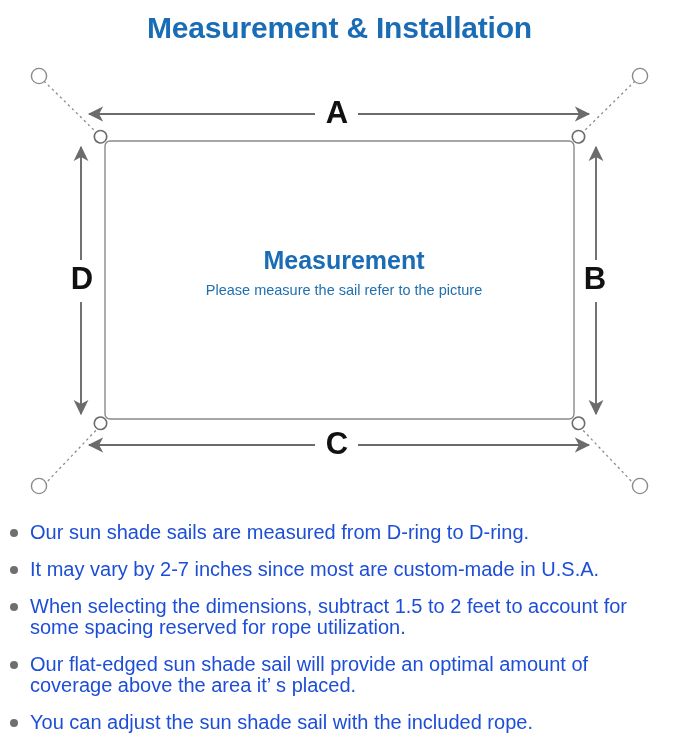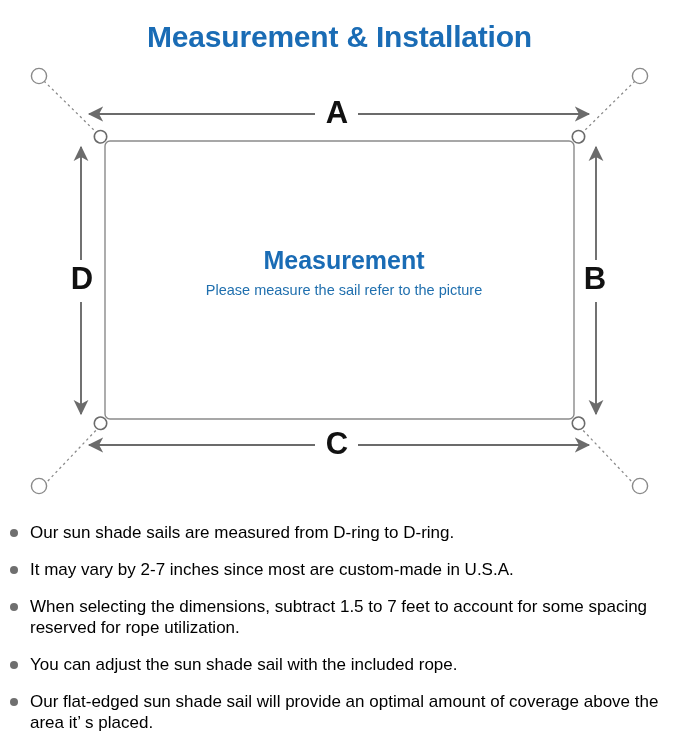--- a/index.html
+++ b/index.html
@@ -22,21 +22,21 @@
     left: 0;
     top: 0;
     width: 679px;
     text-align: center;
     font-family: "Liberation Sans", sans-serif;
     font-weight: bold;
     font-size: 30px;
     letter-spacing: -0.2px;
     color: #1a6cb5;
     line-height: 38px;
-    padding-top: 18px;
+    padding-top: 9px;
     white-space: nowrap;
   }
 
   
   .diagram {
     position: absolute;
     left: 0;
     top: 44px;
     width: 679px;
     height: 470px;
@@ -89,23 +89,23 @@
     width: 8px;
     height: 8px;
     border-radius: 50%;
     background: #6f6f6f;
     margin-top: 7px;
     margin-right: 12px;
   }
   .note-text {
     flex: 1 1 auto;
     font-family: "Liberation Sans", sans-serif;
-    font-size: 17px;
+    font-size: 20px;
     line-height: 21px;
-    color: #000000;
+    color: #1d4ed8;
   }
 </style>
 </head>
 <body>
 
 <div class="title">Measurement &amp; Installation</div>
 
 <div class="diagram">
   <svg width="679" height="470" viewBox="0 0 679 470" xmlns="http://www.w3.org/2000/svg">
     <defs>
@@ -170,23 +170,23 @@
   <div class="note">
     <span class="note-bullet"></span>
     <span class="note-text">Our sun shade sails are measured from D-ring to D-ring.</span>
   </div>
   <div class="note">
     <span class="note-bullet"></span>
     <span class="note-text">It may vary by 2-7 inches since most are custom-made in U.S.A.</span>
   </div>
   <div class="note">
     <span class="note-bullet"></span>
-    <span class="note-text">When selecting the dimensions, subtract 1.5 to 7 feet to account for some spacing reserved for rope utilization.</span>
+    <span class="note-text">When selecting the dimensions, subtract 1.5 to 2 feet to account for some spacing reserved for rope utilization.</span>
+  </div>
+  <div class="note">
+    <span class="note-bullet"></span>
+    <span class="note-text">Our flat-edged sun shade sail will provide an optimal amount of coverage above the area it’ s placed.</span>
   </div>
   <div class="note">
     <span class="note-bullet"></span>
     <span class="note-text">You can adjust the sun shade sail with the included rope.</span>
   </div>
-  <div class="note">
-    <span class="note-bullet"></span>
-    <span class="note-text">Our flat-edged sun shade sail will provide an optimal amount of coverage above the area it’ s placed.</span>
-  </div>
 </div>
 
 </body></html>

